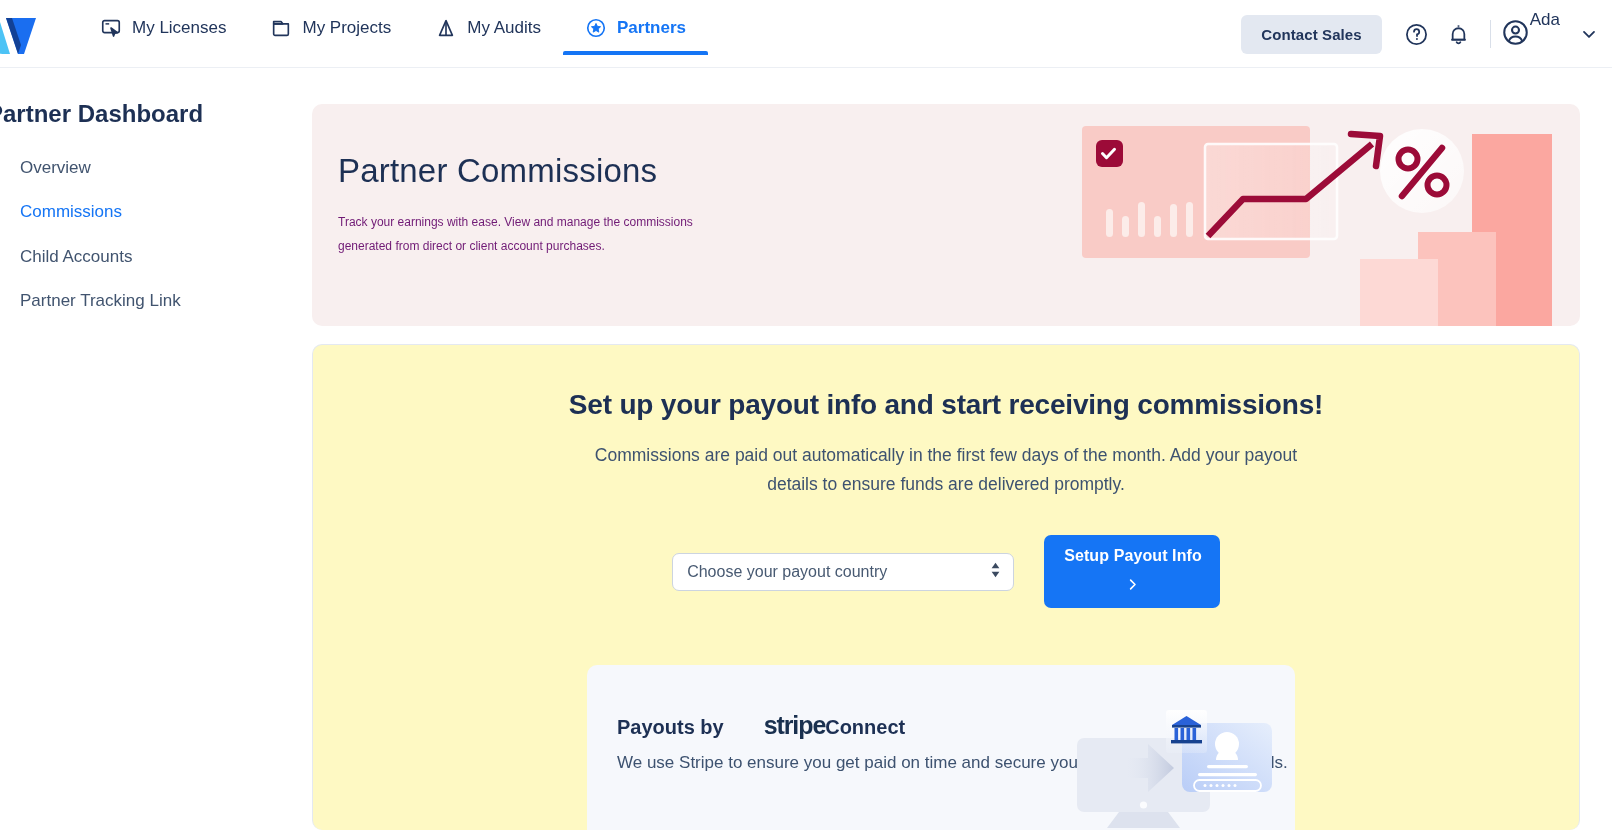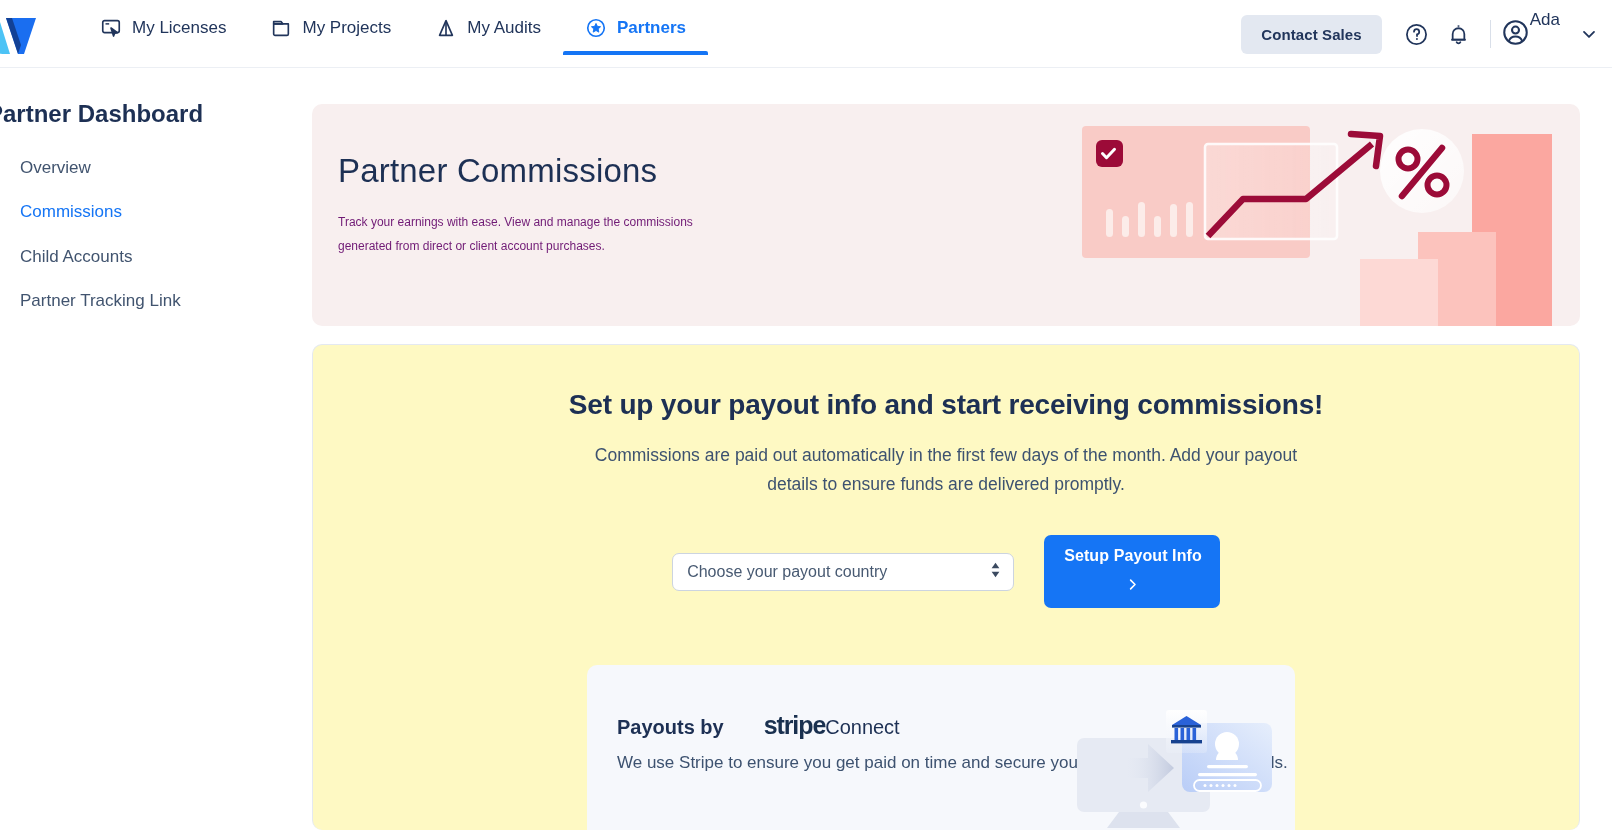--- a/index.html
+++ b/index.html
@@ -115,21 +115,21 @@
     padding: 12px 18px 12px 20px; border-radius: 7px; letter-spacing: .1px; flex-direction: column;
   }
 
   .stripe-panel {
     position: absolute; left: 274px; top: 320px; width: 708px; height: 182px;
     background: #f6f8fc; border-radius: 10px;
   }
   .stripe-text { position: absolute; left: 30px; top: 46px; }
   .stripe-head { font-size: 20px; font-weight: 700; color: #1d3054; display: flex; align-items: baseline; gap: 0; }
   .stripe-word { font-size: 25px; font-weight: 800; letter-spacing: -1.1px; color: #19304f; margin-left: 40px; }
-  .stripe-connect { font-weight: 400; font-size: 20px; color: #1d3054; }
+  .stripe-connect { font-weight: 700; font-size: 20px; color: #1d3054; }
   .stripe-body { margin-top: 9px; font-size: 17px; line-height: 27px; color: #3d5270; }
   .stripe-art { position: absolute; right: 14px; top: 16px; width: 250px; height: 150px; }
 </style>
 </head>
 <body>
 
 <div class="topnav">
 
   <div class="logo-wrap">
     <svg width="52" height="48" viewBox="0 0 52 48">

